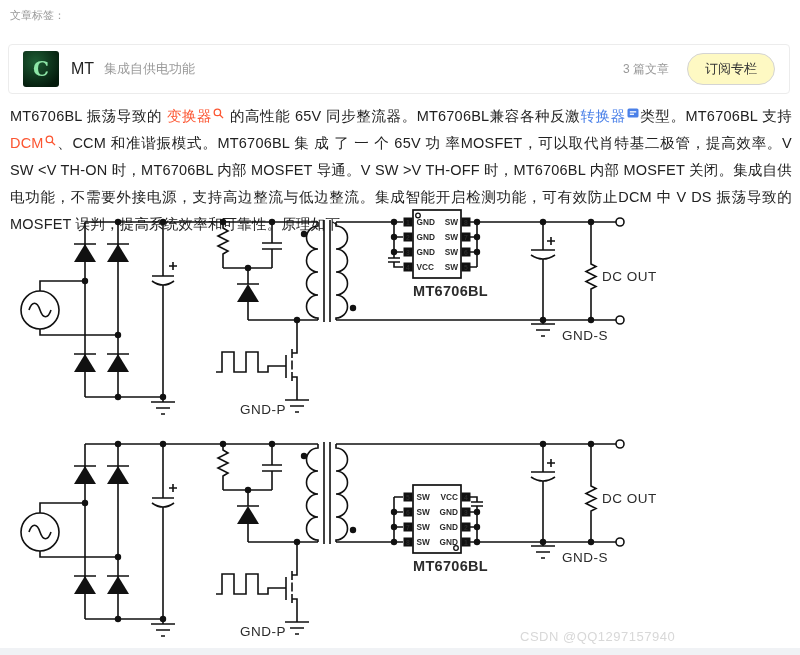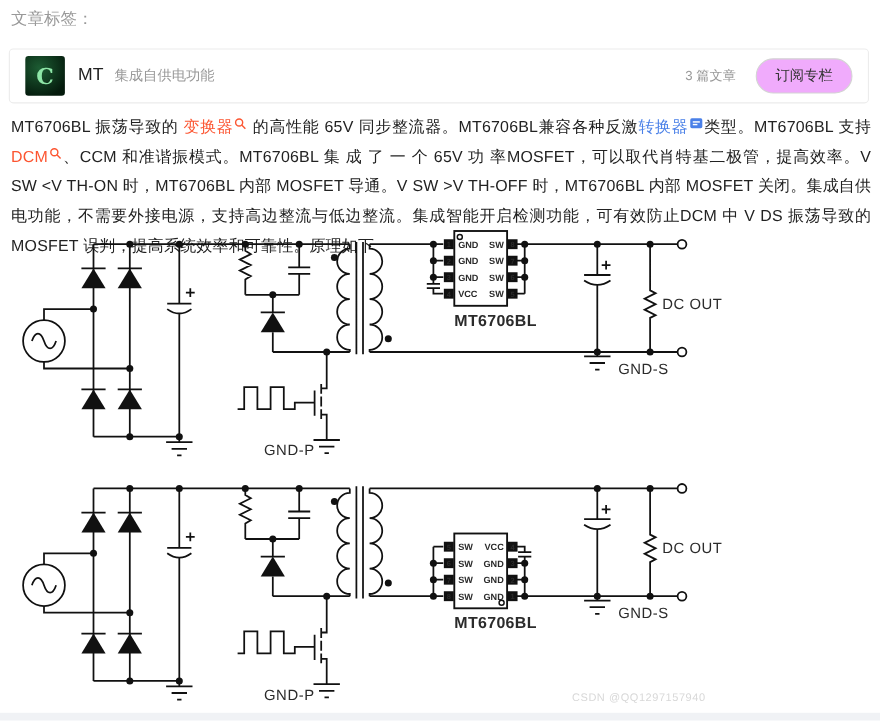--- a/index.html
+++ b/index.html
@@ -1,51 +1,51 @@
 <!DOCTYPE html>
 <html><head>
 <meta charset="utf-8">
 <style>
   html,body{margin:0;padding:0}
   body{width:800px;height:655px;position:relative;overflow:hidden;background:#fff;
        font-family:"Liberation Sans",sans-serif;color:#222}
   
-  .tags-row{position:absolute;left:10px;top:8px;display:flex;align-items:center;font-size:15px}
+  .tags-row{position:absolute;left:10px;top:8px;display:flex;align-items:center;font-size:11px}
   .tags-label{color:#999;margin-right:6px}
   .tag{color:#4166d0;margin-right:15px;cursor:pointer}
   
   .card{position:absolute;left:8px;top:44px;width:782px;height:50px;border:1px solid #ececec;
         border-radius:4px;display:flex;align-items:center;box-sizing:border-box;padding:0 14px}
   .avatar{width:36px;height:36px;border-radius:3px;background:radial-gradient(circle at 35% 30%,#1d5c33,#041a0c 80%);
           display:flex;align-items:center;justify-content:center;color:#8ee6a7;
           font-family:"DejaVu Serif",serif;font-size:20px;font-weight:bold}
   .card-name{font-size:16px;font-weight:normal;color:#222;margin-left:12px}
   .card-desc{font-size:13px;color:#999;margin-left:10px}
   .card-spacer{flex:1}
   .card-count{font-size:12px;color:#999;margin-right:18px}
-  .subscribe-btn{font-size:13px;color:#333;background:#f0abfc;border:1px solid #d4d4d4;border-radius:16px;
+  .subscribe-btn{font-size:13px;color:#333;background:#fef9c3;border:1px solid #d4d4d4;border-radius:16px;
                  padding:6px 17px;cursor:pointer;font-family:inherit}
   
   .para{position:absolute;left:10px;top:103px;width:782px;font-size:14.5px;line-height:27px;
         text-align:justify;color:#222;letter-spacing:.2px}
   .para .red{color:#fc5531;cursor:pointer}
   .para .blue{color:#4a80e8;cursor:pointer}
   .para svg.ic{vertical-align:2px;margin:0 1px}
   
   #schematic{position:absolute;left:0;top:0;pointer-events:none;
              font-family:"Liberation Sans",sans-serif}
   #schematic text{fill:#2b2b2b}
   .w{stroke:#111;stroke-width:1.6;fill:none}
   .chip{fill:#fff;stroke:#111;stroke-width:1.7}
   .dot{fill:#111;stroke:none}
   .term{fill:#fff;stroke:#111;stroke-width:1.6}
   .lbl{font-size:13.5px;letter-spacing:.5px}
   .chipname{font-size:14.5px;font-weight:bold;fill:#1a1a1a;letter-spacing:.3px}
   
-  .watermark{position:absolute;left:520px;top:629px;font-size:10px;color:#d8d8d8;letter-spacing:.5px}
+  .watermark{position:absolute;left:520px;top:629px;font-size:13px;color:#d8d8d8;letter-spacing:.5px}
   .bottom-strip{position:absolute;left:0;bottom:0;width:800px;height:7px;background:#f0f2f5}
 </style>
 </head>
 <body>
 
 <div class="tags-row">
   <span class="tags-label">文章标签：</span>
 </div>
 
 <div class="card">

